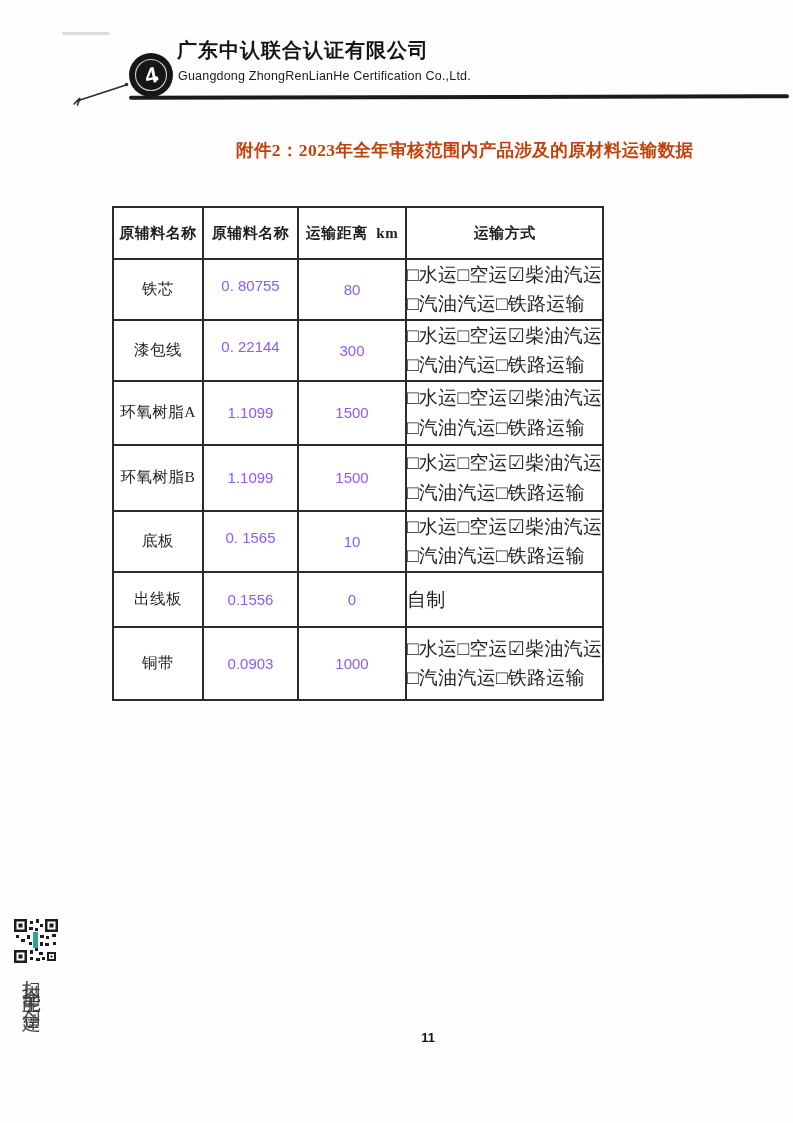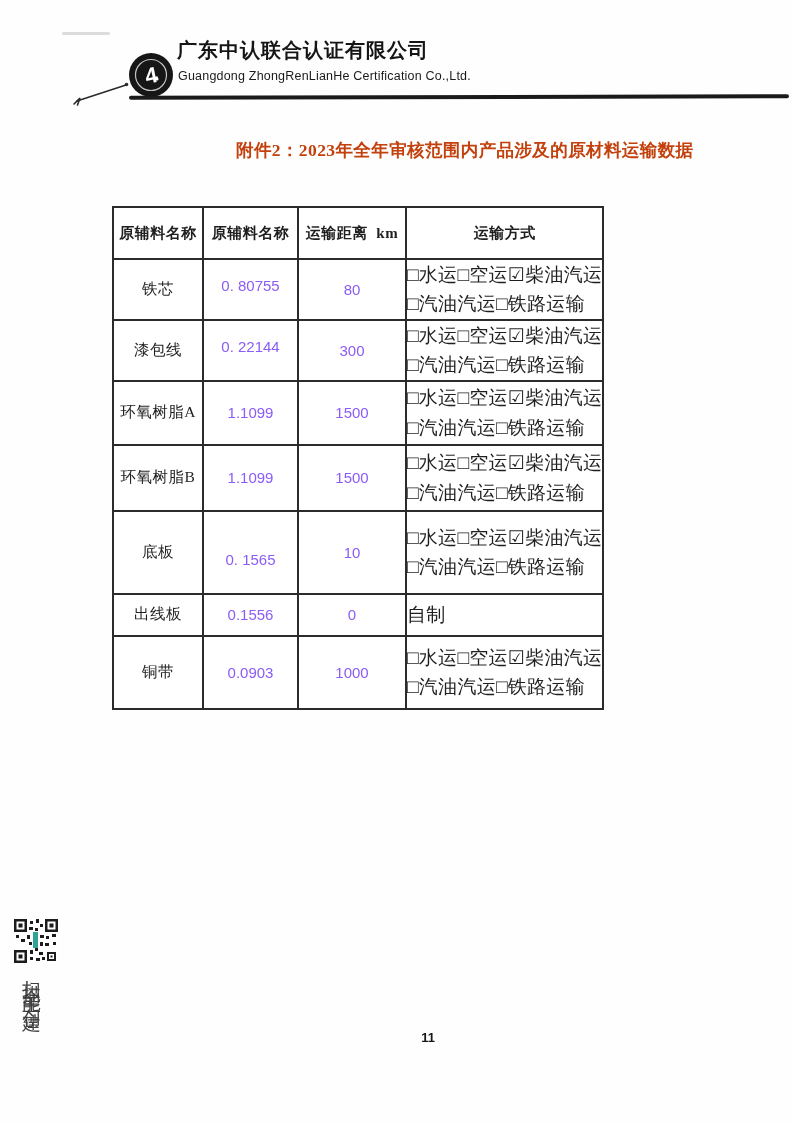--- a/index.html
+++ b/index.html
@@ -39,21 +39,21 @@
   .doc-table th{font-size:15px;font-weight:700;text-align:center;letter-spacing:0.5px;white-space:pre;}
   .c-name{text-align:center;font-size:15.5px;letter-spacing:0.5px;}
   .c-wt,.c-dist{
     text-align:center;font-size:15px;font-family:"Liberation Sans","DejaVu Sans",sans-serif;color:#8b5cf6;
   }
   tr.wb td.c-wt{vertical-align:bottom;padding-bottom:25px;}
   .c-mode{text-align:left;padding:5px 4px 5px 9px;font-size:19px;}
   .c-mode .ml{display:block;line-height:1.55;letter-spacing:0.3px;white-space:nowrap;}
   tr.rh{height:52px;}
   tr.r0{height:46px;} tr.r1{height:52px;} tr.r2{height:64px;padding-left:36px;} tr.r3{height:66px;}
-  tr.r4{height:83px;} tr.r5{height:42px;} tr.r6{height:73px;margin-left:23px;}
+  tr.r4{height:61px;} tr.r5{height:55px;} tr.r6{height:73px;margin-left:23px;}
   
   .page-number{
     position:absolute;left:415px;top:1030px;width:26px;text-align:center;font-size:13px;font-weight:700;
     font-family:"Liberation Sans","DejaVu Sans",sans-serif;color:#161616;
   }
   .qr{position:absolute;left:14px;top:919px;}
   .scanner-label{
     position:absolute;left:19px;top:966px;height:170px;writing-mode:vertical-rl;
     font-size:18.5px;color:#3f3f3f;letter-spacing:4px;
     font-family:"Liberation Sans","DejaVu Sans",sans-serif;white-space:pre;

